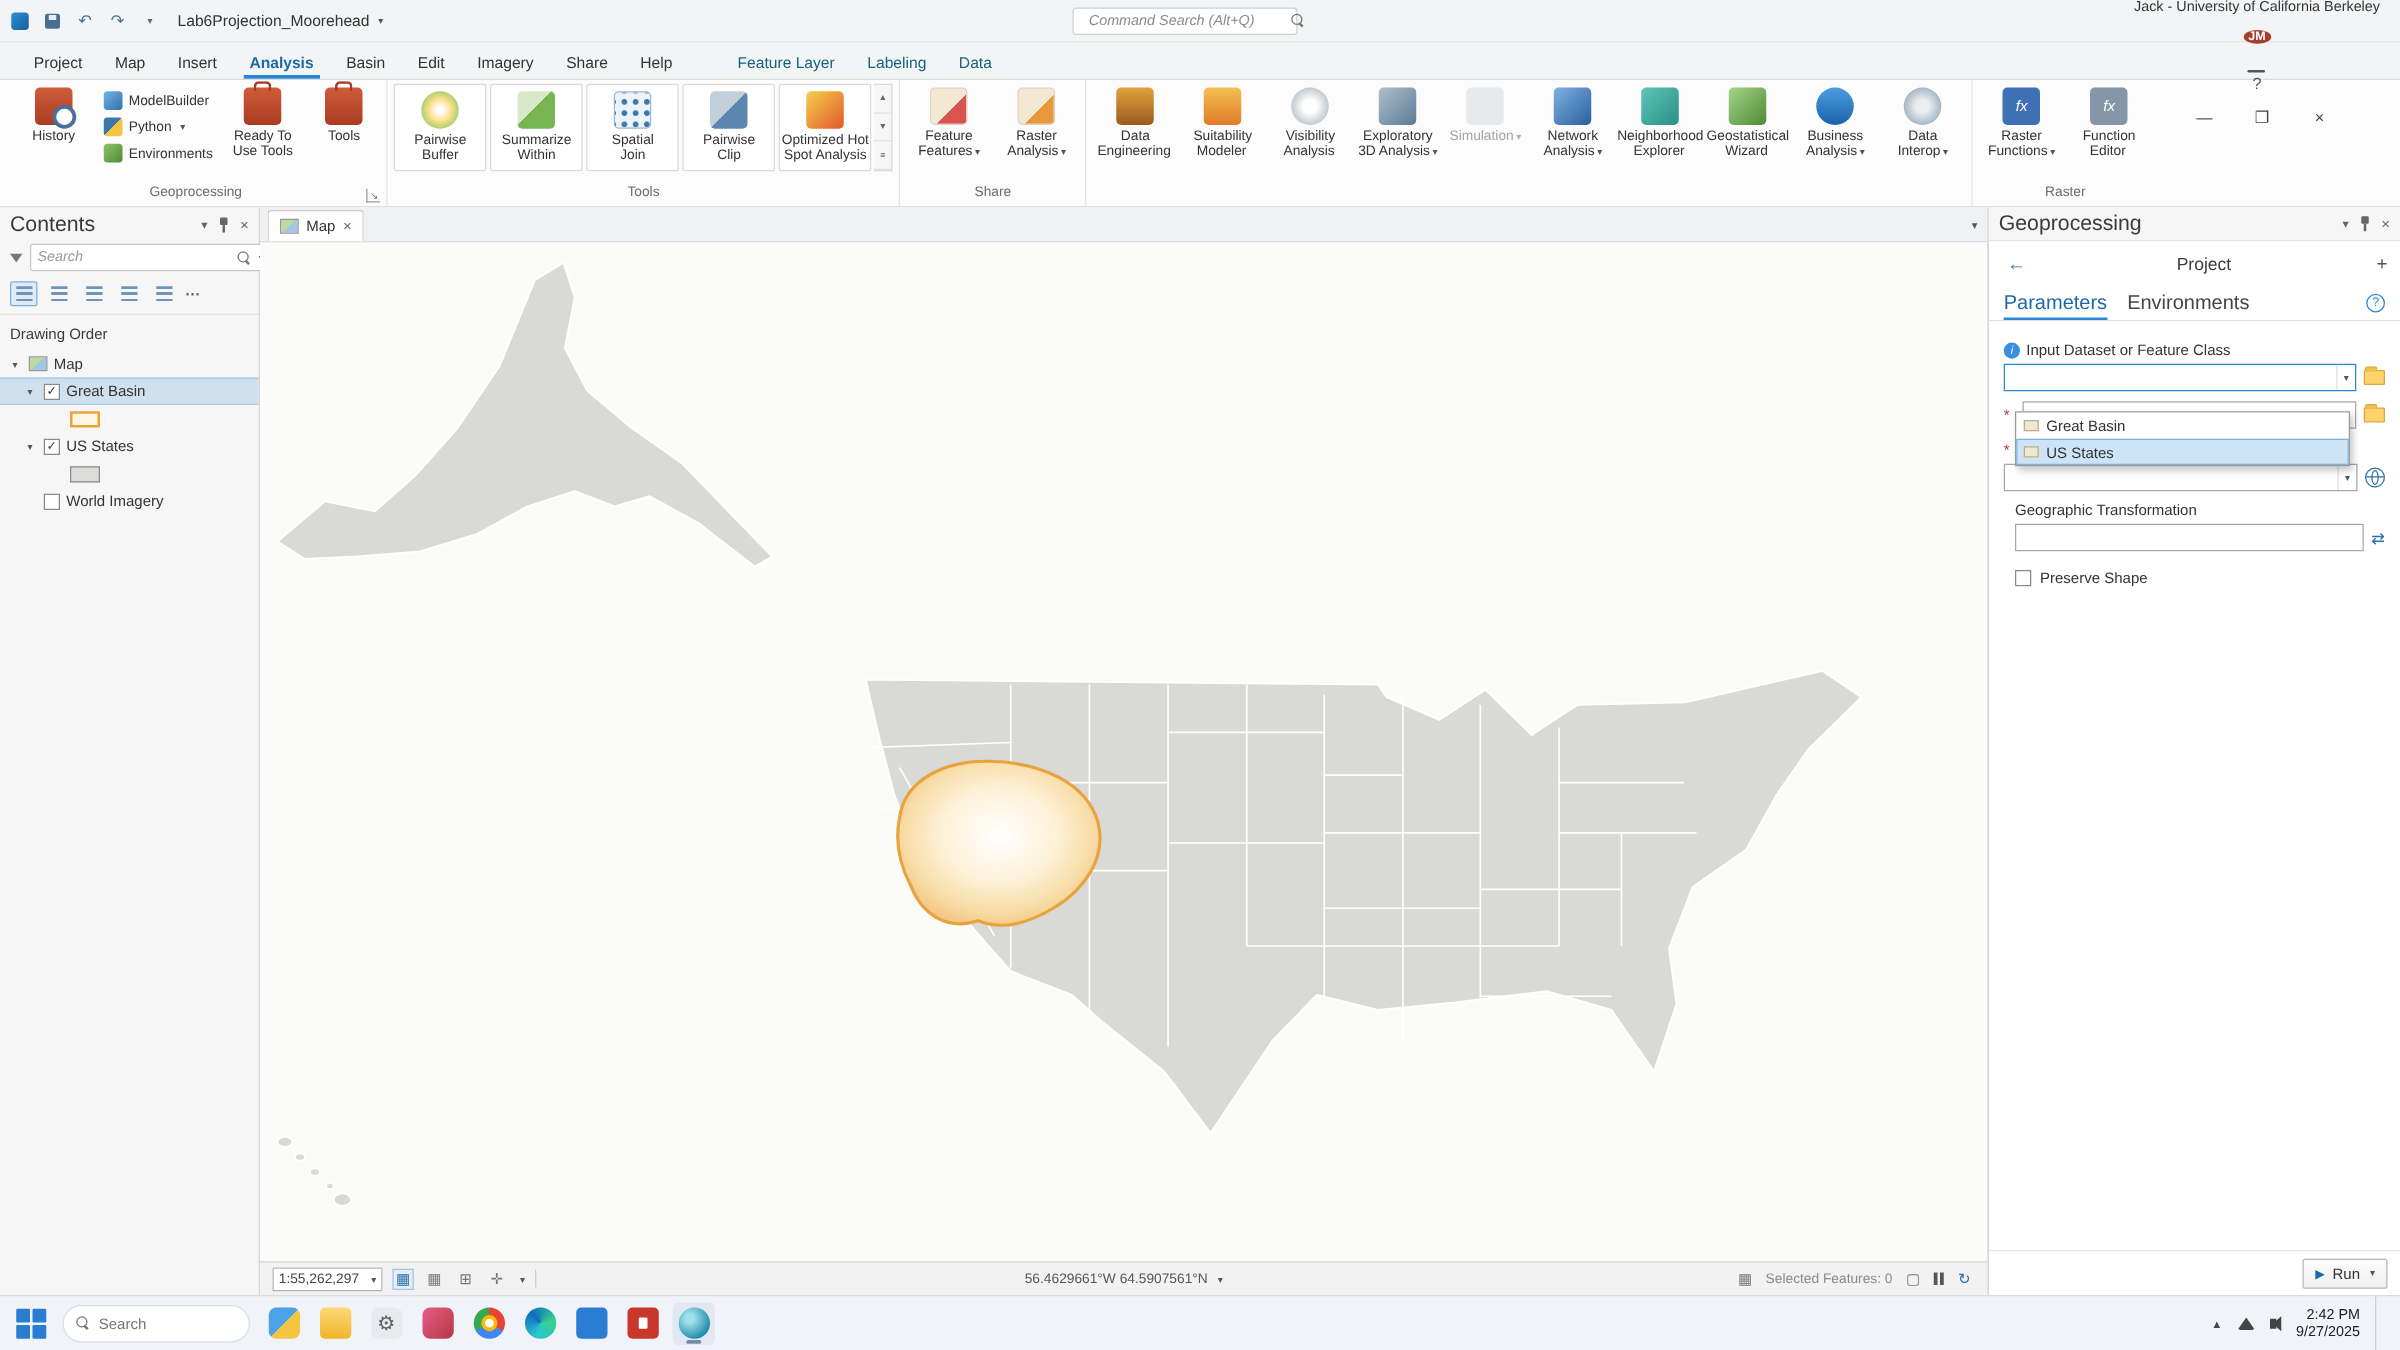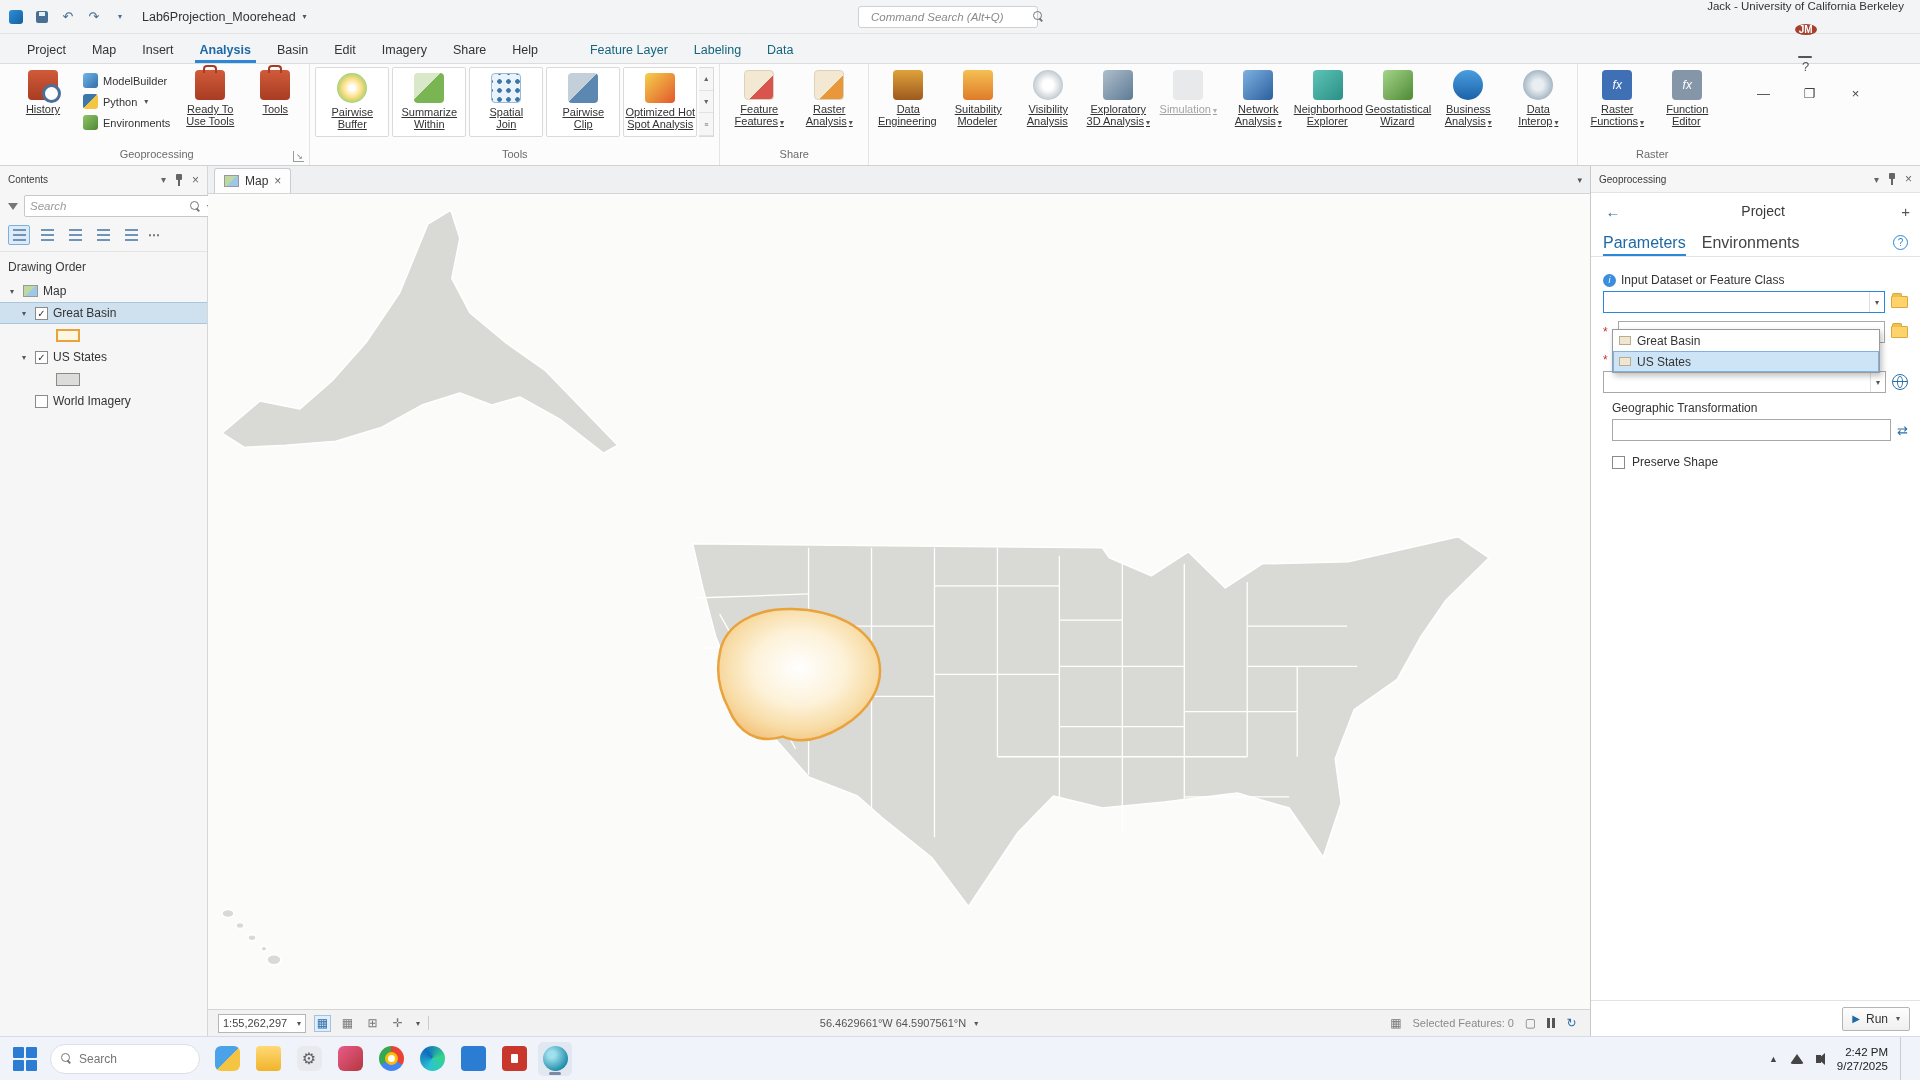--- a/index.html
+++ b/index.html
@@ -48,21 +48,21 @@
   
   .ribbon { height:102px; background:#fcfcfd; border-bottom:1px solid #d2d2d2; display:flex; padding-left:4px; }
   .rgroup { display:flex; flex-direction:column; border-right:1px solid #e4e4e4; padding:3px 5px 0; }
   .rgroup-body { flex:1; display:flex; align-items:flex-start; gap:2px; }
   .rgroup-label { height:17px; font-size:11px; color:#6b6b6b; text-align:center; position:relative; padding:0 14px; }
   .launcher { position:absolute; right:0; bottom:3px; width:11px; height:11px; border:1px solid #9a9a9a;
     border-top:none; border-right:none; font-size:8px; color:#777; display:flex; align-items:center; justify-content:center; }
   .rbtn { width:68px; min-width:58px; padding:3px 1px; display:flex; flex-direction:column; align-items:center;
     font-size:11px; line-height:12px; text-align:center; color:#333; border-radius:3px; cursor:default; }
   .rbtn.disabled { opacity:.45; filter:grayscale(.7); }
-  .rlbl { margin-top:3px; white-space:pre-line;text-decoration:underline; }
+  .rlbl { margin-top:3px; white-space:pre-line; }
   .dd { font-size:8px; color:#555; margin-left:2px; }
   .ric { width:30px; height:30px; border-radius:4px; flex:none; position:relative; }
   .ric-s { width:15px; height:15px; border-radius:3px; flex:none; }
   .gal-btn { width:74px; height:70px; border:1px solid #dadada; background:#fff; border-radius:2px;
     display:flex; flex-direction:column; align-items:center; padding-top:5px; font-size:11px; line-height:12px;
     text-align:center; cursor:default; }
   .gal-scroll { width:15px; height:70px; border:1px solid #dadada; border-left:none; background:#f6f6f6;
     display:flex; flex-direction:column; }
   .gal-scroll span { flex:1; display:flex; align-items:center; justify-content:center; font-size:7px; color:#666;
     border-bottom:1px solid #e2e2e2; }
@@ -102,21 +102,21 @@
   .ic-rasterfn::after, .ic-fneditor::after { content:"fx"; position:absolute; inset:0; display:flex;
     align-items:center; justify-content:center; color:#fff; font-style:italic; font-size:12px; }
   .ic-fneditor { background:#8496a8; }
 
   
   .main { display:flex; height:870px; background:#e9e9e9; }
 
   
   .contents { width:208px; background:#f6f6f6; border-right:1px solid #d6d6d6; display:flex; flex-direction:column; }
   .pane-head { height:27px; display:flex; align-items:center; padding:0 8px; gap:8px; }
-  .pane-title { font-size:10px; color:#3a3a3a; flex:1; }
+  .pane-title { font-size:17px; color:#3a3a3a; flex:1; }
   .pane-ic { color:#666; font-size:10px; cursor:default; }
   .pin-icon { position:relative; width:10px; height:14px; }
   .pin-icon::before { content:""; position:absolute; top:1px; left:2px; width:6px; height:6px; background:#666; border-radius:1px; }
   .pin-icon::after { content:""; position:absolute; top:7px; left:4px; width:2px; height:6px; background:#666; }
   .search-row { display:flex; align-items:center; gap:6px; padding:2px 8px 6px; }
   .funnel { width:0; height:0; border-left:5px solid transparent; border-right:5px solid transparent;
     border-top:7px solid #777; position:relative; flex:none; }
   .search-box { flex:1; height:22px; background:#fff; border:1px solid #c8c8c8; border-radius:2px;
     display:flex; align-items:center; padding:0 5px; gap:4px; }
   .search-box input { flex:1; border:none; outline:none; font-size:11.5px; font-style:italic;

